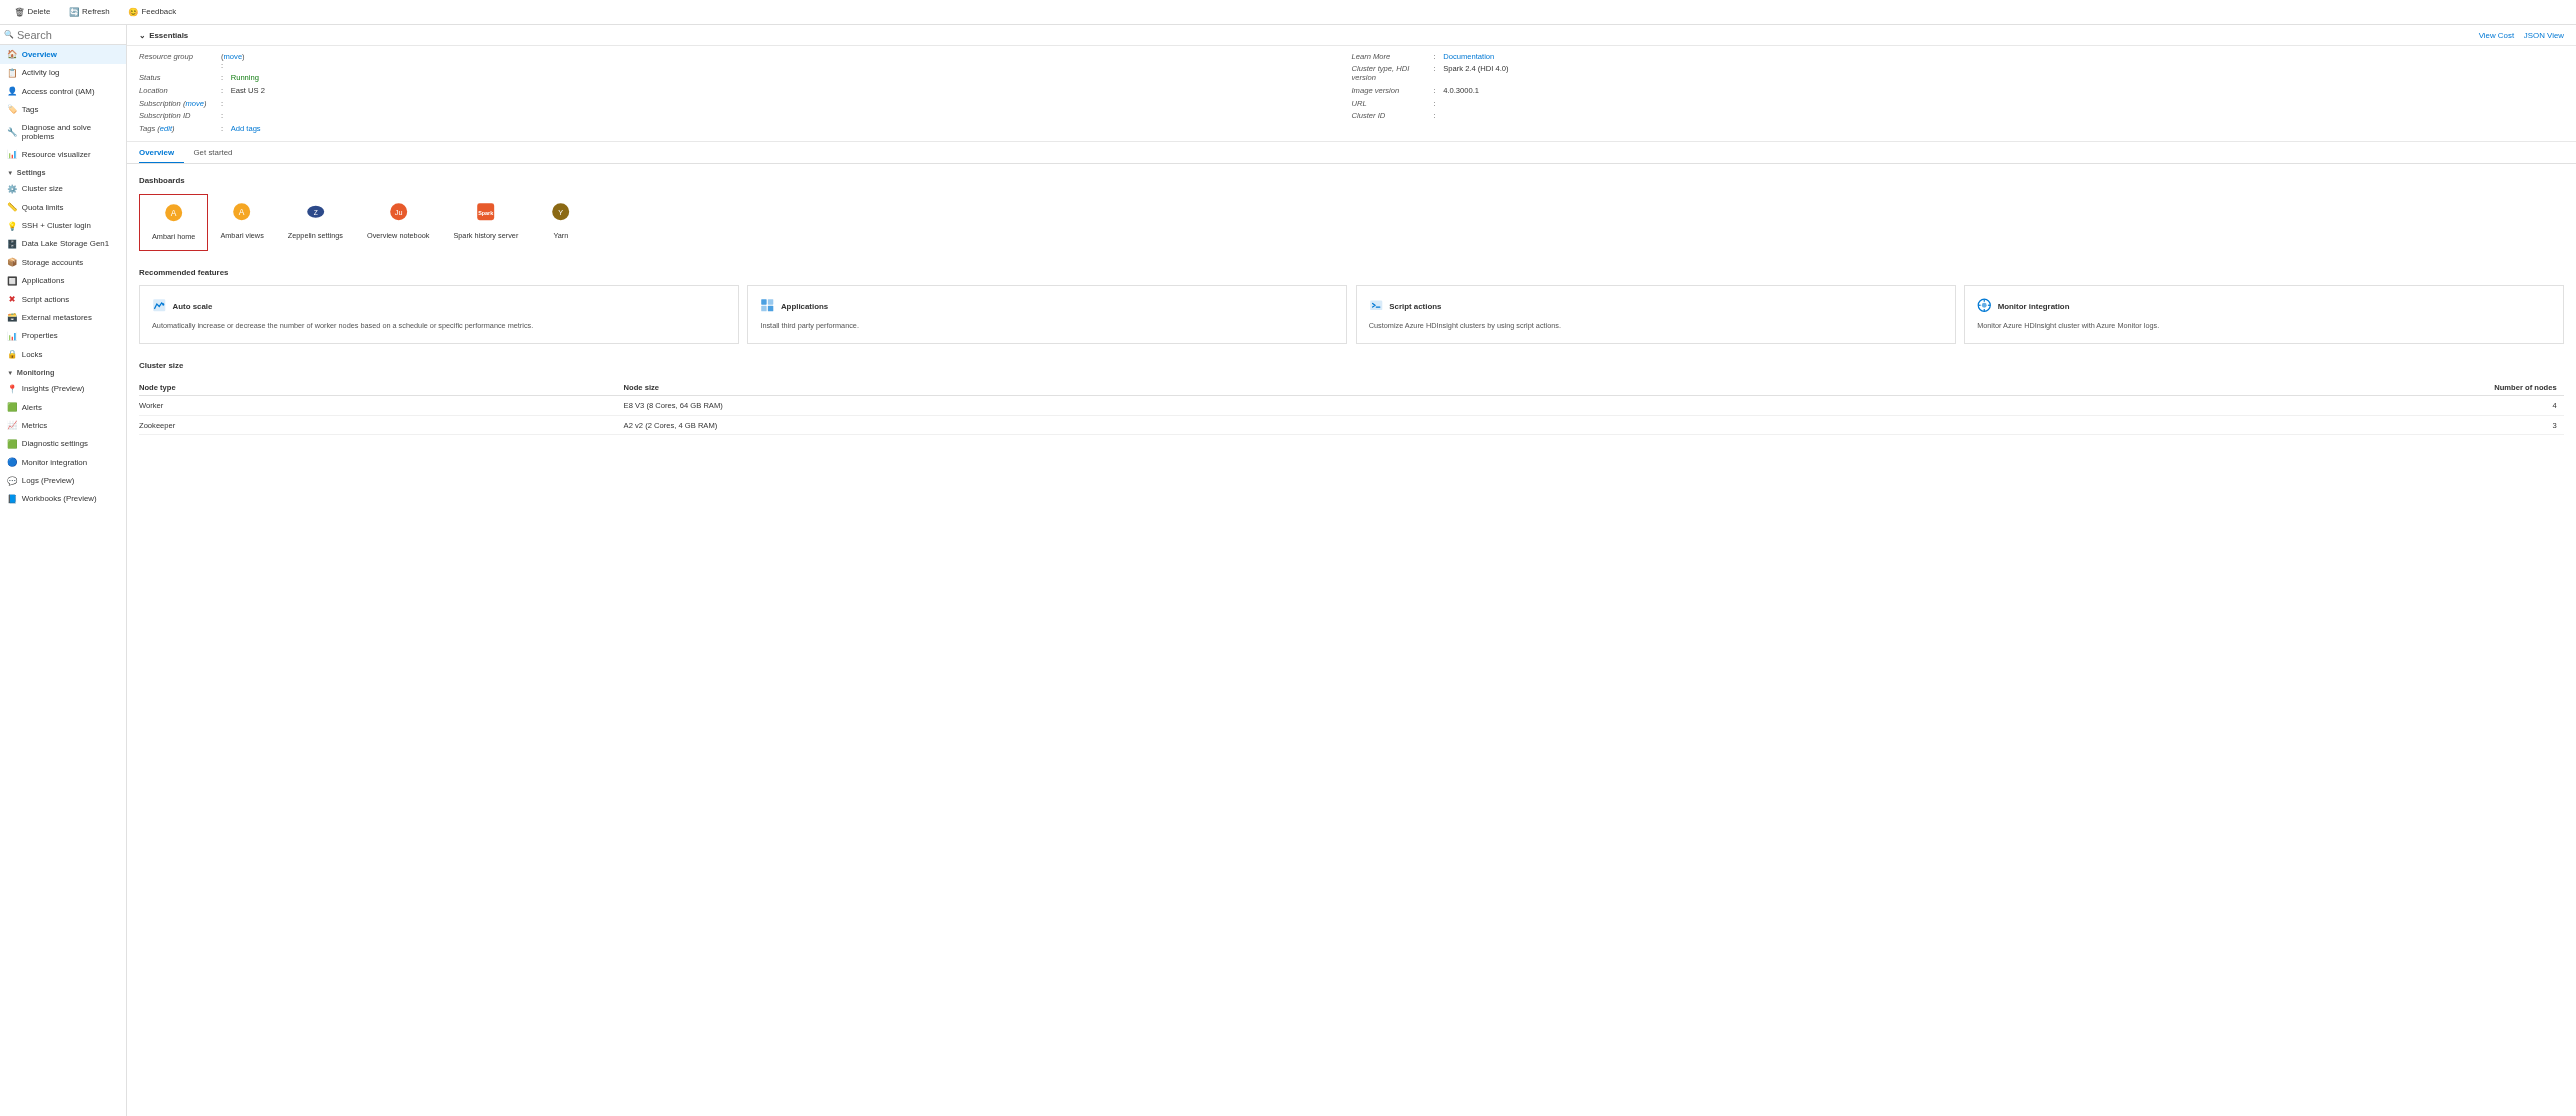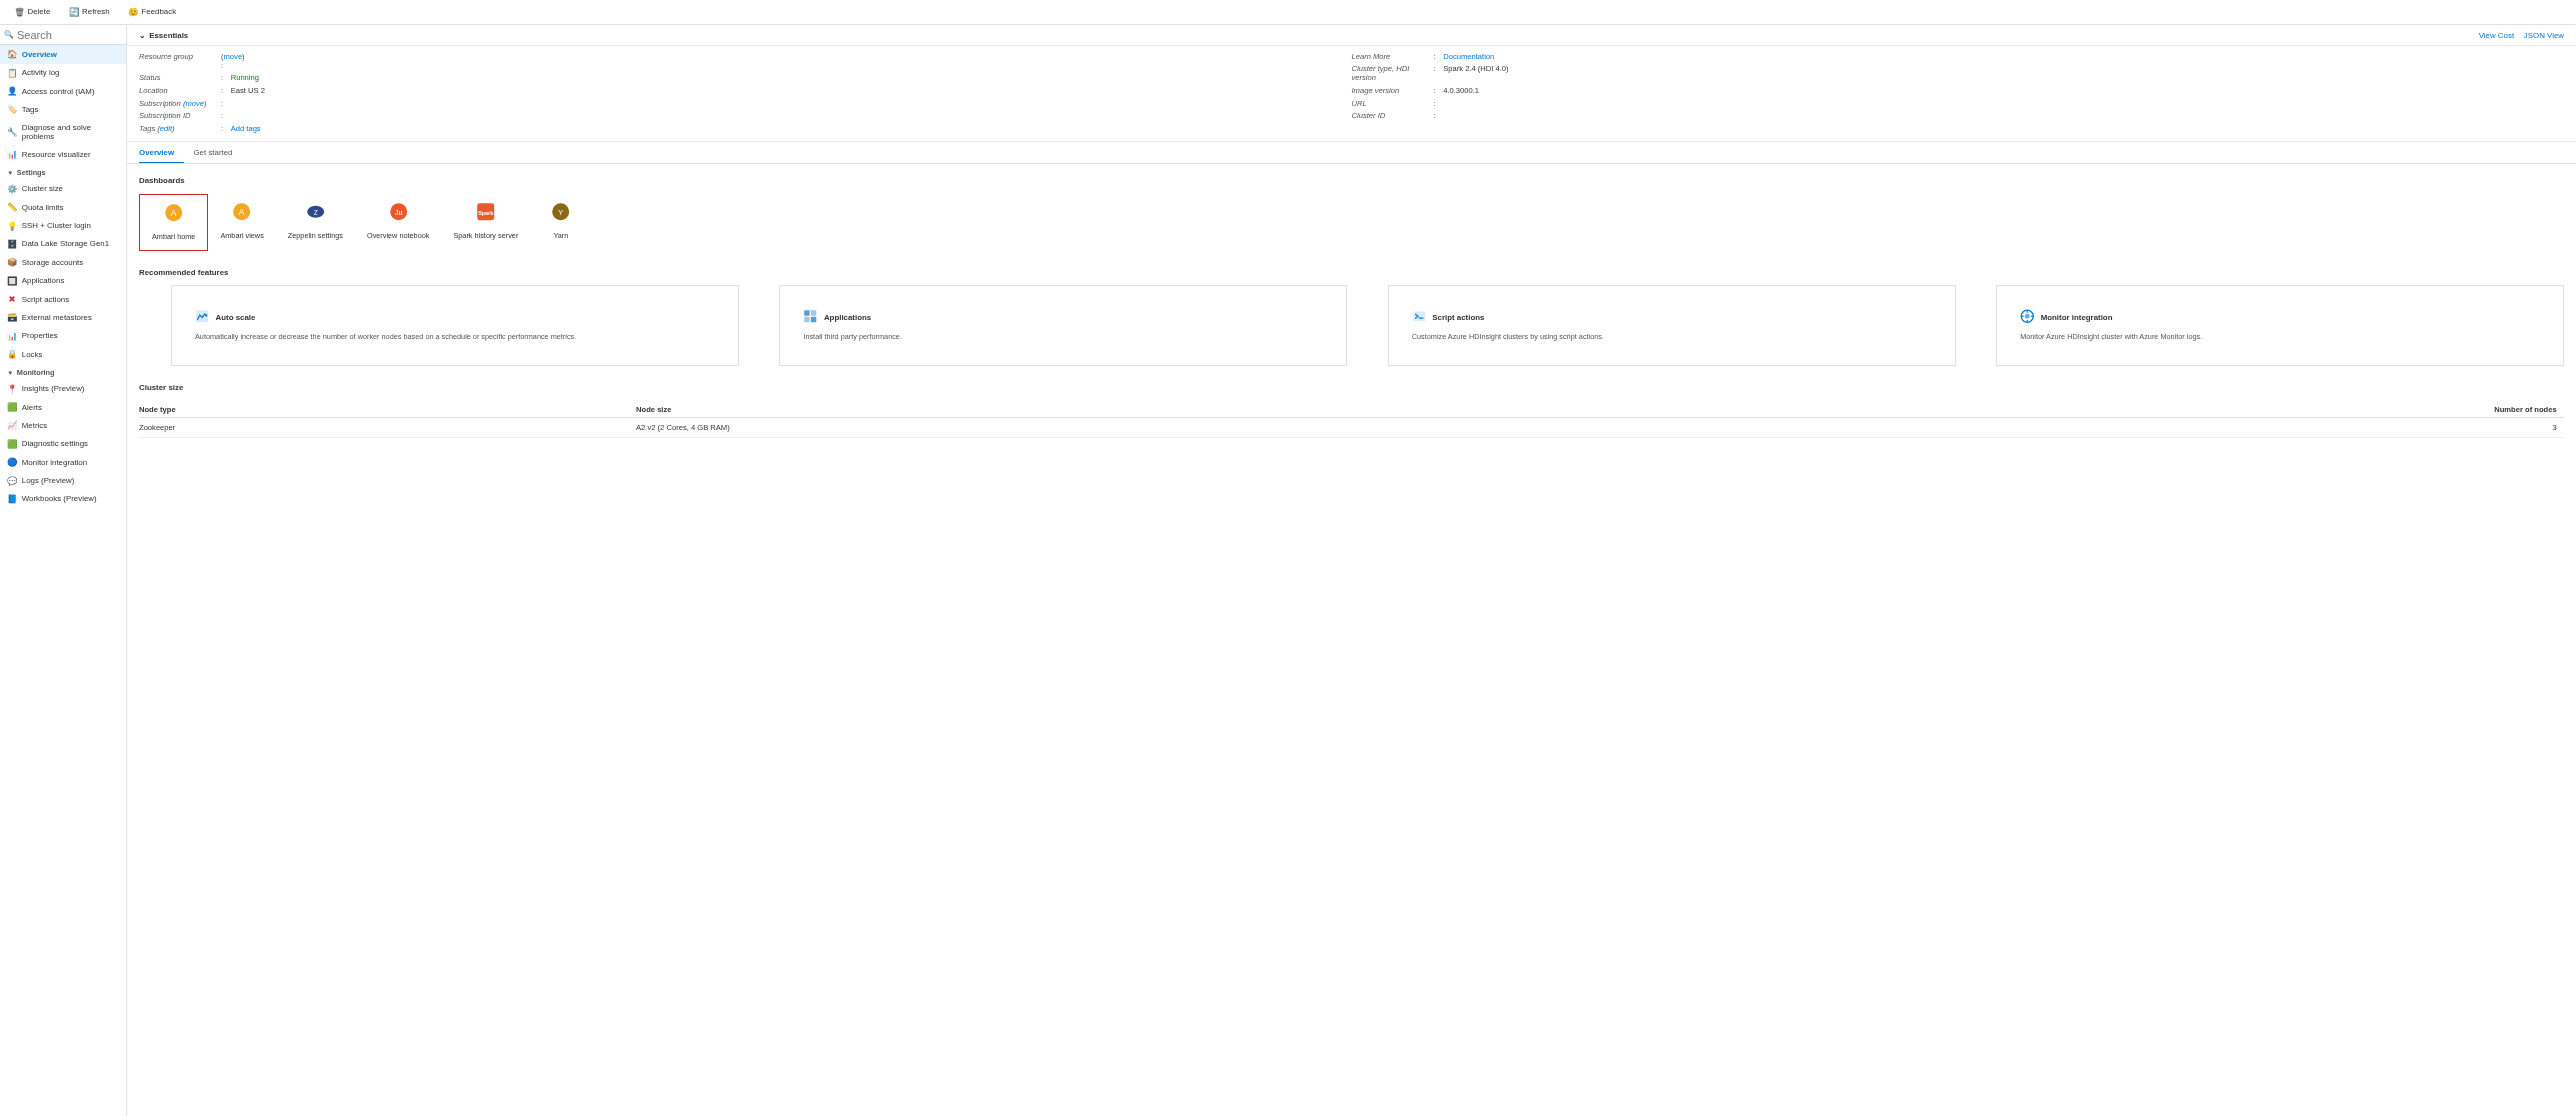--- a/index.html
+++ b/index.html
@@ -170,24 +170,23 @@
 
     
     .rec-features-grid {
       display: grid;
       grid-template-columns: repeat(4, 1fr);
       gap: 8.5px;
       margin-bottom: 17px;
     }
     .rec-card {
       border: 0.6px solid #e0e0e0;
-      padding: 23px;
+      padding: 12px;
       cursor: pointer;
       background: #fff;
-      margin-left: 32px;
     }
     .rec-card-header {
       display: flex;
       align-items: center;
       gap: 6px;
       margin-bottom: 4.8px;
     }
     .rec-card-icon { font-size: 13.3px; color: #0078d4; }
     .rec-card-title { font-size: 7.9px; font-weight: 600; color: #333; }
     .rec-card-desc { font-size: 7.3px; color: #555; line-height: 1.5; }
@@ -580,20 +579,25 @@
       <table class="cluster-table">
         <thead>
           <tr>
             <th>Node type</th>
             <th>Node size</th>
             <th>Number of nodes</th>
           </tr>
         </thead>
         <tbody>
           <tr>
+            <td>Worker</td>
+            <td>E8 V3 (8 Cores, 64 GB RAM)</td>
+            <td>4</td>
+          </tr>
+          <tr>
             <td>Zookeeper</td>
             <td>A2 v2 (2 Cores, 4 GB RAM)</td>
             <td>3</td>
           </tr>
         </tbody>
       </table>
 
     </div>
   </div>
 </div>

